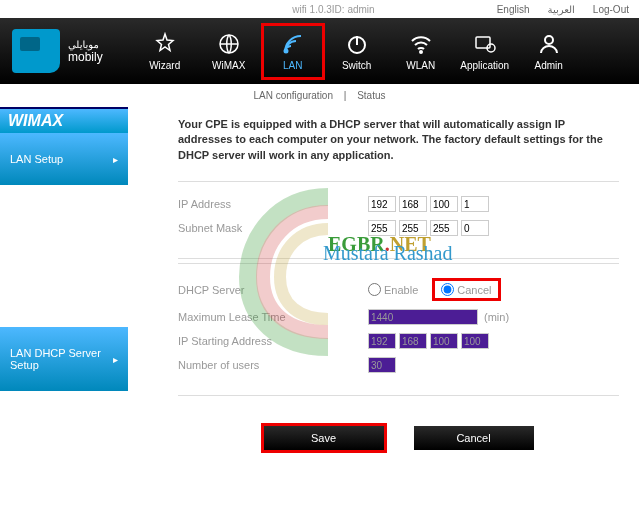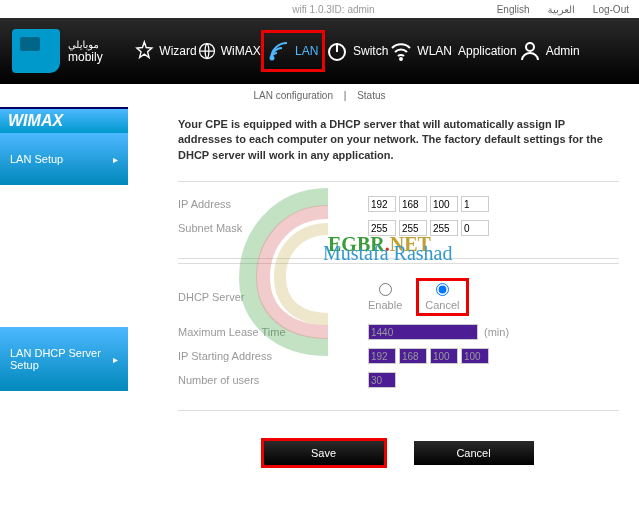--- a/index.html
+++ b/index.html
@@ -9,21 +9,21 @@
     .top-bar .center-info { position: absolute; left: 50%; transform: translateX(-50%); display: flex; color: #999; margin-left: 14px; }
     .top-bar a { color: #666; text-decoration: none; }
     
     .header { background: linear-gradient(to bottom, #2a2a2a, #000); height: 66px; display: flex; align-items: center; padding: 0 12px; }
     .logo-box { background: #0099cc; width: 48px; height: 44px; border-radius: 4px 4px 10px 4px; margin-right: 8px; position: relative; }
     .logo-box::after { content: ''; position: absolute; top: 8px; left: 8px; width: 20px; height: 14px; background: #006688; border-radius: 2px; }
     .logo-text { color: #fff; font-size: 12px; margin-right: 30px; }
     .logo-text .ar { font-size: 10px; }
     
     .nav { display: flex; gap: 0; }
-    .nav-item { width: 64px; display: flex; align-items: center; justify-content: center; color: #fff; font-size: 12px; cursor: pointer; padding: 6px 0; gap: 4px; }
+    .nav-item { width: 64px; display: flex; flex-direction: column; align-items: center; justify-content: center; color: #fff; font-size: 10px; cursor: pointer; padding: 6px 0; gap: 4px; }
     .nav-item.active { border: 3px solid #e00; }
     .nav-item .icon { width: 24px; height: 24px; display: flex; align-items: center; justify-content: center; }
     .nav-item.lan-active { color: #4db8ff; }
     
     .subnav { text-align: center; padding: 6px 0; font-size: 10px; color: #666; }
     .subnav span { margin: 0 4px; }
     
     .content { display: flex; }
     .sidebar { width: 128px; background: #fff; }
     .sidebar-header { background: linear-gradient(to bottom, #4db8ff, #0099cc); color: #fff; font-size: 16px; font-weight: bold; font-style: italic; padding: 3px 8px; border-top: 2px solid #006; }
@@ -36,21 +36,21 @@
     
     .form-section { border: 1px solid #ddd; border-left: none; border-right: none; padding: 14px 0; margin-bottom: 4px; }
     .form-row { display: flex; align-items: center; margin-bottom: 8px; font-size: 11px; color: #999; }
     .form-row label { width: 190px; }
     .ip-inputs { display: flex; gap: 3px; }
     .ip-inputs input { width: 28px; height: 16px; border: 1px solid #ccc; font-size: 10px; text-align: left; padding: 4px 2px; }
     .ip-inputs input:disabled { background: #4c1d95; color: #999; }
     .ip-inputs input.wide { width: 38px; }
     
     .radio-group { display: flex; align-items: center; gap: 6px; }
-    .radio-opt { display: flex; align-items: center; gap: 3px; flex-direction: column; }
+    .radio-opt { display: flex; align-items: center; gap: 3px; }
     .radio-opt.highlighted { border: 3px solid #e00; padding: 2px 6px; margin-left: 8px; }
     
     .buttons { display: flex; justify-content: center; gap: 30px; margin-top: 30px; }
     .btn { width: 120px; height: 24px; color: #fff; background: linear-gradient(to bottom, #2a2a2a, #000); border: none; font-size: 11px; cursor: pointer; }
     .btn.save-hl { outline: 3px solid #e00; }
     
     .watermark { position: absolute; top: 70px; left: 90px; pointer-events: none; opacity: 0.5; }
     .watermark svg { width: 220px; height: 180px; }
     .wm-text1 { position: absolute; top: 105px; left: 200px; font-size: 20px; font-weight: bold; color: #3a9c3a; font-family: 'Comic Sans MS', cursive; pointer-events: none; margin-top: 21px; }
     .wm-text1 .dot { color: #cc3333; }

